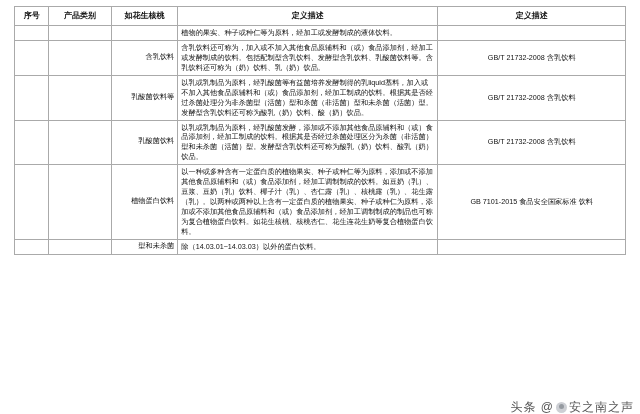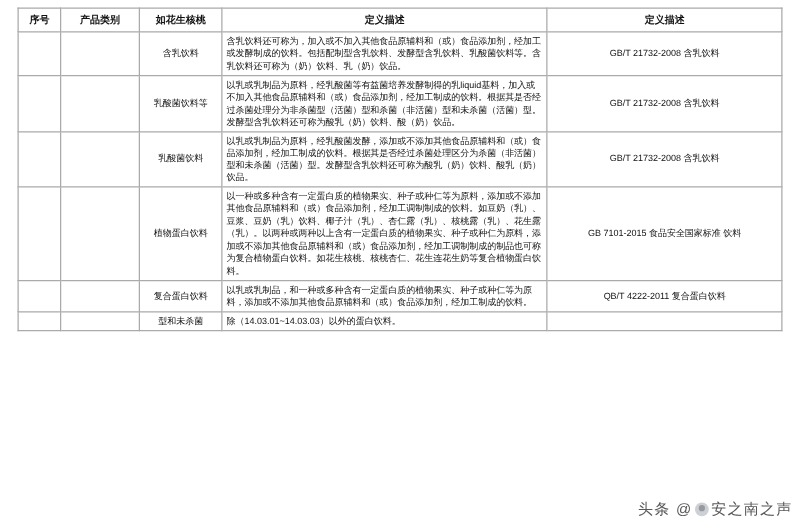--- a/index.html
+++ b/index.html
@@ -29,21 +29,21 @@
     background:#fff;
     font-size:8px;
     padding:3px 2px;
     height:14px;
   }
   col.c-no{width:34px;}
   col.c-cat{width:62px;}
   col.c-name{width:66px;}
   col.c-def{width:258px;}
   col.c-std{width:186px;}
-  td.no,td.cat,td.name{text-align:center;}
+  td.no,td.cat,td.name{text-align:right;font-family:Liberation Mono, monospace;}
   td.def{text-align:left;}
   td.std{text-align:center;}
   td.cat{font-weight:normal;}
   .watermark{
     position:absolute;
     right:6px;
     bottom:4px;
     font-size:12px;
     color:#4a4a4a;
     opacity:.92;
@@ -81,20 +81,27 @@
         <th>产品类别</th>
         <th>如花生核桃</th>
         <th>定义描述</th>
         <th>定义描述</th>
       </tr>
     </thead>
     <tbody>
       <tr>
         <td class="no"></td>
         <td class="cat"></td>
+        <td class="name"></td>
+        <td class="def">植物的果实、种子或种仁等为原料，经加工或发酵制成的液体饮料。</td>
+        <td class="std"></td>
+      </tr>
+      <tr>
+        <td class="no"></td>
+        <td class="cat"></td>
         <td class="name">含乳饮料</td>
         <td class="def">含乳饮料还可称为，加入或不加入其他食品原辅料和（或）食品添加剂，经加工或发酵制成的饮料。包括配制型含乳饮料、发酵型含乳饮料、乳酸菌饮料等。含乳饮料还可称为（奶）饮料、乳（奶）饮品。</td>
         <td class="std">GB/T 21732-2008 含乳饮料</td>
       </tr>
       <tr>
         <td class="no"></td>
         <td class="cat"></td>
         <td class="name">乳酸菌饮料等</td>
         <td class="def">以乳或乳制品为原料，经乳酸菌等有益菌培养发酵制得的乳liquid基料，加入或不加入其他食品原辅料和（或）食品添加剂，经加工制成的饮料。根据其是否经过杀菌处理分为非杀菌型（活菌）型和杀菌（非活菌）型和未杀菌（活菌）型。发酵型含乳饮料还可称为酸乳（奶）饮料、酸（奶）饮品。</td>
         <td class="std">GB/T 21732-2008 含乳饮料</td>
@@ -109,27 +116,20 @@
       <tr>
         <td class="no"></td>
         <td class="cat"></td>
         <td class="name">植物蛋白饮料</td>
         <td class="def">以一种或多种含有一定蛋白质的植物果实、种子或种仁等为原料，添加或不添加其他食品原辅料和（或）食品添加剂，经加工调制制成的饮料。如豆奶（乳）、豆浆、豆奶（乳）饮料、椰子汁（乳）、杏仁露（乳）、核桃露（乳）、花生露（乳）。以两种或两种以上含有一定蛋白质的植物果实、种子或种仁为原料，添加或不添加其他食品原辅料和（或）食品添加剂，经加工调制制成的制品也可称为复合植物蛋白饮料。如花生核桃、核桃杏仁、花生连花生奶等复合植物蛋白饮料。</td>
         <td class="std">GB 7101-2015 食品安全国家标准 饮料</td>
       </tr>
       <tr>
         <td class="no"></td>
         <td class="cat"></td>
-        <td class="name">复合蛋白饮料</td>
-        <td class="def">以乳或乳制品，和一种或多种含有一定蛋白质的植物果实、种子或种仁等为原料，添加或不添加其他食品原辅料和（或）食品添加剂，经加工制成的饮料。</td>
-        <td class="std">QB/T 4222-2011 复合蛋白饮料</td>
-      </tr>
-      <tr>
-        <td class="no"></td>
-        <td class="cat"></td>
         <td class="name">型和未杀菌</td>
         <td class="def">除（14.03.01~14.03.03）以外的蛋白饮料。</td>
         <td class="std"></td>
       </tr>
     </tbody>
   </table>
 
   <div class="watermark">
     <span>头条 @</span><span class="wm-ico"></span><span>安之南之声</span>
   </div>

